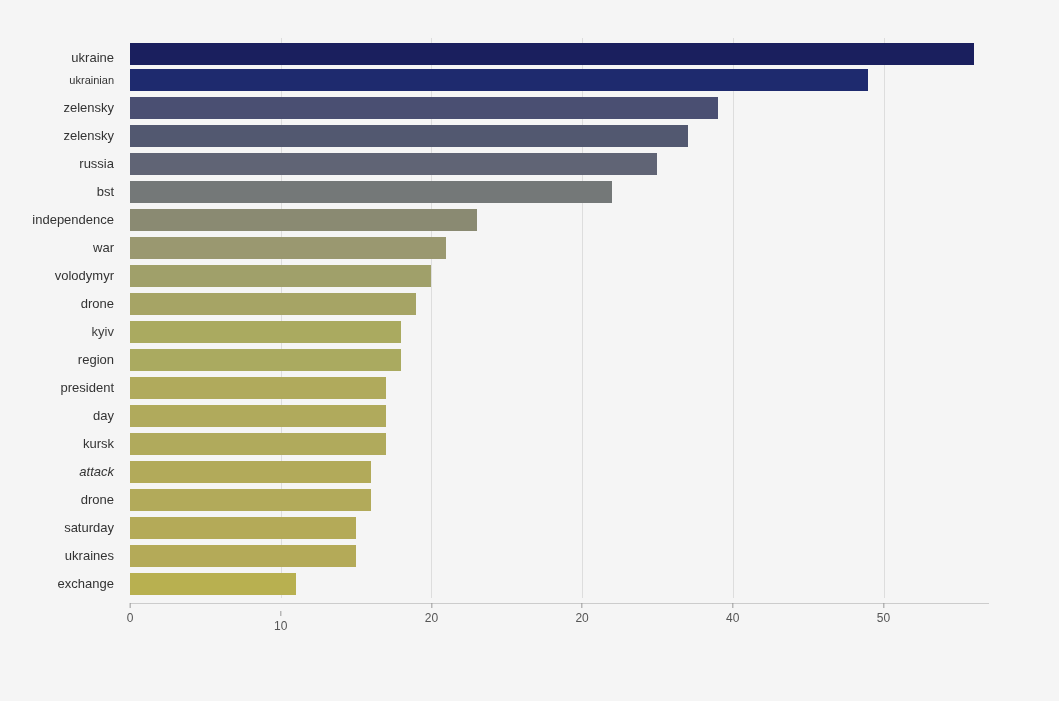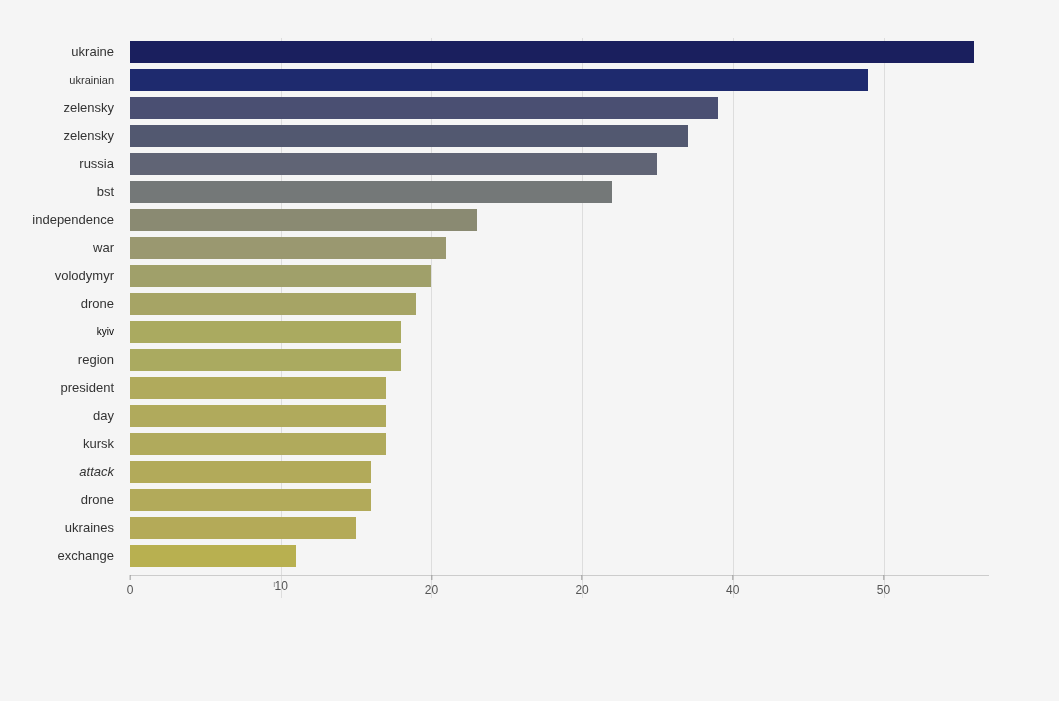--- a/index.html
+++ b/index.html
@@ -71,21 +71,21 @@
 
     <div class="grid-lines" id="grid-lines" style="height: 560px;">
         <div style="position: absolute; top: 0px; bottom: 0px; left: 17.5439%; width: 1px; background: rgb(221, 221, 221);"></div>
         <div style="position: absolute; top: 0px; bottom: 0px; left: 35.0877%; width: 1px; background: rgb(221, 221, 221);"></div>
         <div style="position: absolute; top: 0px; bottom: 0px; left: 52.6316%; width: 1px; background: rgb(221, 221, 221);"></div>
         <div style="position: absolute; top: 0px; bottom: 0px; left: 70.1754%; width: 1px; background: rgb(221, 221, 221);"></div>
         <div style="position: absolute; top: 0px; bottom: 0px; left: 87.7193%; width: 1px; background: rgb(221, 221, 221);"></div>
       </div>
 
     <div id="bars-container">
-        <div style="display: flex; align-items: center; height: 27px; margin-bottom: 1px; position: relative;">
+        <div style="display: flex; align-items: flex-end; height: 27px; margin-bottom: 1px; position: relative;">
           <span style="width: 110px; text-align: right; font-size: 13px; color: rgb(51, 51, 51); padding-right: 8px; position: absolute; left: -118px; white-space: nowrap;">ukraine</span>
           <div style="height: 22px; background: rgb(26, 31, 94); width: 98.2456%;"></div>
         </div>
         <div style="display: flex; align-items: center; height: 27px; margin-bottom: 1px; position: relative;">
           <span style="width: 110px; text-align: right; font-size: 11px; color: rgb(51, 51, 51); padding-right: 8px; position: absolute; left: -118px; white-space: nowrap;">ukrainian</span>
           <div style="height: 22px; background: rgb(30, 42, 110); width: 85.9649%;"></div>
         </div>
         <div style="display: flex; align-items: center; height: 27px; margin-bottom: 1px; position: relative;">
           <span style="width: 110px; text-align: right; font-size: 13px; color: rgb(51, 51, 51); padding-right: 8px; position: absolute; left: -118px; white-space: nowrap;">zelensky</span>
           <div style="height: 22px; background: rgb(74, 79, 114); width: 68.4211%;"></div>
@@ -112,21 +112,21 @@
         </div>
         <div style="display: flex; align-items: center; height: 27px; margin-bottom: 1px; position: relative;">
           <span style="width: 110px; text-align: right; font-size: 13px; color: rgb(51, 51, 51); padding-right: 8px; position: absolute; left: -118px; white-space: nowrap;">volodymyr</span>
           <div style="height: 22px; background: rgb(160, 160, 106); width: 35.0877%;"></div>
         </div>
         <div style="display: flex; align-items: center; height: 27px; margin-bottom: 1px; position: relative;">
           <span style="width: 110px; text-align: right; font-size: 13px; color: rgb(51, 51, 51); padding-right: 8px; position: absolute; left: -118px; white-space: nowrap;">drone</span>
           <div style="height: 22px; background: rgb(166, 164, 101); width: 33.3333%;"></div>
         </div>
         <div style="display: flex; align-items: center; height: 27px; margin-bottom: 1px; position: relative;">
-          <span style="width: 110px; text-align: right; font-size: 10px; color: #000000; padding-right: 8px; position: absolute; left: -118px; white-space: nowrap;">kyiv</span>
+          <span style="width: 110px; text-align: right; font-size: 13px; color: #404040; padding-right: 8px; position: absolute; left: -118px; white-space: nowrap;">kyiv</span>
           <div style="height: 22px; background: rgb(170, 170, 96); width: 31.5789%;"></div>
         </div>
         <div style="display: flex; align-items: center; height: 27px; margin-bottom: 1px; position: relative;">
           <span style="width: 110px; text-align: right; font-size: 13px; color: rgb(51, 51, 51); padding-right: 8px; position: absolute; left: -118px; white-space: nowrap;">region</span>
           <div style="height: 22px; background: rgb(170, 170, 96); width: 31.5789%;"></div>
         </div>
         <div style="display: flex; align-items: center; height: 27px; margin-bottom: 1px; position: relative;">
           <span style="width: 110px; text-align: right; font-size: 13px; color: rgb(51, 51, 51); padding-right: 8px; position: absolute; left: -118px; white-space: nowrap;">president</span>
           <div style="height: 22px; background: rgb(176, 170, 92); width: 29.8246%;"></div>
         </div>
@@ -140,37 +140,41 @@
         </div>
         <div style="display: flex; align-items: center; height: 27px; margin-bottom: 1px; position: relative; font-style: italic;">
           <span style="width: 110px; text-align: right; font-size: 13px; color: rgb(51, 51, 51); padding-right: 8px; position: absolute; left: -118px; white-space: nowrap;">attack</span>
           <div style="height: 22px; background: rgb(178, 170, 90); width: 28.0702%;"></div>
         </div>
         <div style="display: flex; align-items: center; height: 27px; margin-bottom: 1px; position: relative;">
           <span style="width: 110px; text-align: right; font-size: 13px; color: rgb(51, 51, 51); padding-right: 8px; position: absolute; left: -118px; white-space: nowrap;">drone</span>
           <div style="height: 22px; background: rgb(178, 170, 90); width: 28.0702%;"></div>
         </div>
         <div style="display: flex; align-items: center; height: 27px; margin-bottom: 1px; position: relative;">
+          <span style="width: 110px; text-align: right; font-size: 13px; color: rgb(51, 51, 51); padding-right: 8px; position: absolute; left: -118px; white-space: nowrap;">saturday</span>
+          <div style="height: 22px; background: rgb(180, 170, 88); width: 26.3158%;"></div>
+        </div>
+        <div style="display: flex; align-items: center; height: 27px; margin-bottom: 1px; position: relative;">
           <span style="width: 110px; text-align: right; font-size: 13px; color: rgb(51, 51, 51); padding-right: 8px; position: absolute; left: -118px; white-space: nowrap;">ukraines</span>
           <div style="height: 22px; background: rgb(180, 170, 88); width: 26.3158%;"></div>
         </div>
         <div style="display: flex; align-items: center; height: 27px; margin-bottom: 1px; position: relative;">
           <span style="width: 110px; text-align: right; font-size: 13px; color: rgb(51, 51, 51); padding-right: 8px; position: absolute; left: -118px; white-space: nowrap;">exchange</span>
           <div style="height: 22px; background: rgb(184, 176, 80); width: 19.2982%;"></div>
         </div>
       </div>
   </div>
 
   <div class="x-axis-container" id="x-axis-container">
     <div class="x-axis-line"></div>
   <div style="position: absolute; top: 0px; left: 0%; display: flex; flex-direction: column; align-items: center; transform: translateX(-50%);">
         <div style="width: 1px; height: 5px; background: rgb(153, 153, 153);"></div>
         <div style="font-size: 12px; color: rgb(85, 85, 85); margin-top: 3px;">0</div>
       </div>
-      <div style="position: absolute; top: 1px; left: 17.5439%; display: flex; flex-direction: row; align-items: center; transform: translateX(-50%);">
+      <div style="position: absolute; top: 8px; left: 17.5439%; display: flex; flex-direction: column; align-items: center; transform: translateX(-50%);">
         <div style="width: 1px; height: 5px; background: rgb(153, 153, 153);"></div>
         <div style="font-size: 12px; color: rgb(85, 85, 85); margin-top: 3px;">10</div>
       </div>
       <div style="position: absolute; top: 0px; left: 35.0877%; display: flex; flex-direction: column; align-items: center; transform: translateX(-50%);">
         <div style="width: 1px; height: 5px; background: rgb(153, 153, 153);"></div>
         <div style="font-size: 12px; color: rgb(85, 85, 85); margin-top: 3px;">20</div>
       </div>
       <div style="position: absolute; top: 0px; left: 52.6316%; display: flex; flex-direction: column; align-items: center; transform: translateX(-50%);">
         <div style="width: 1px; height: 5px; background: rgb(153, 153, 153);"></div>
         <div style="font-size: 12px; color: rgb(85, 85, 85); margin-top: 3px;">20</div>

